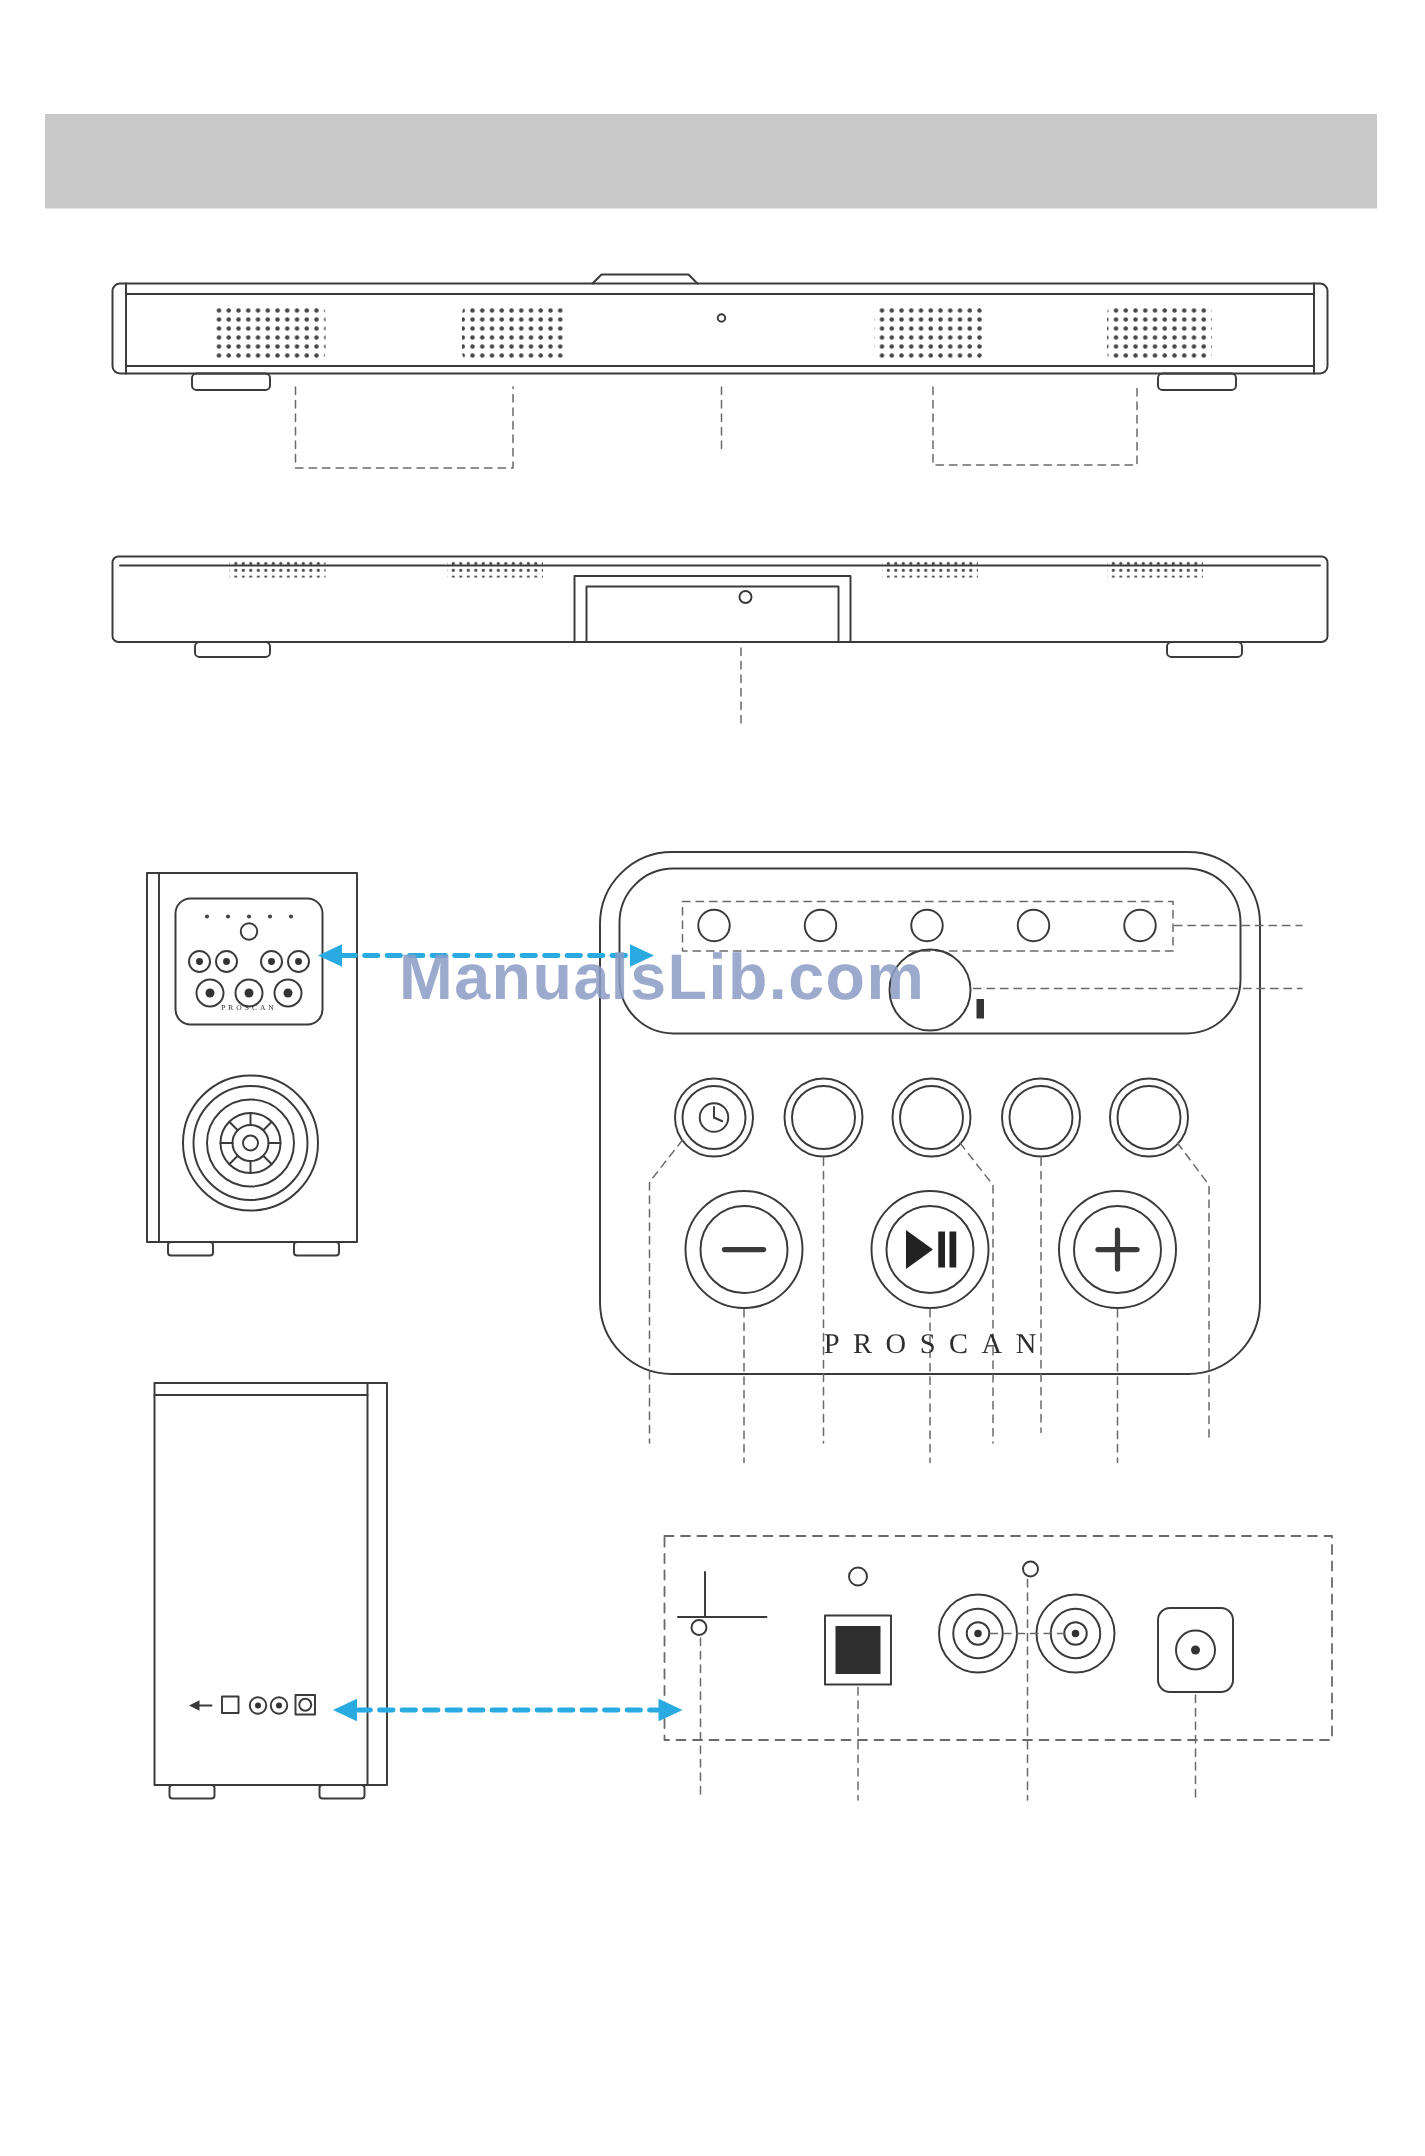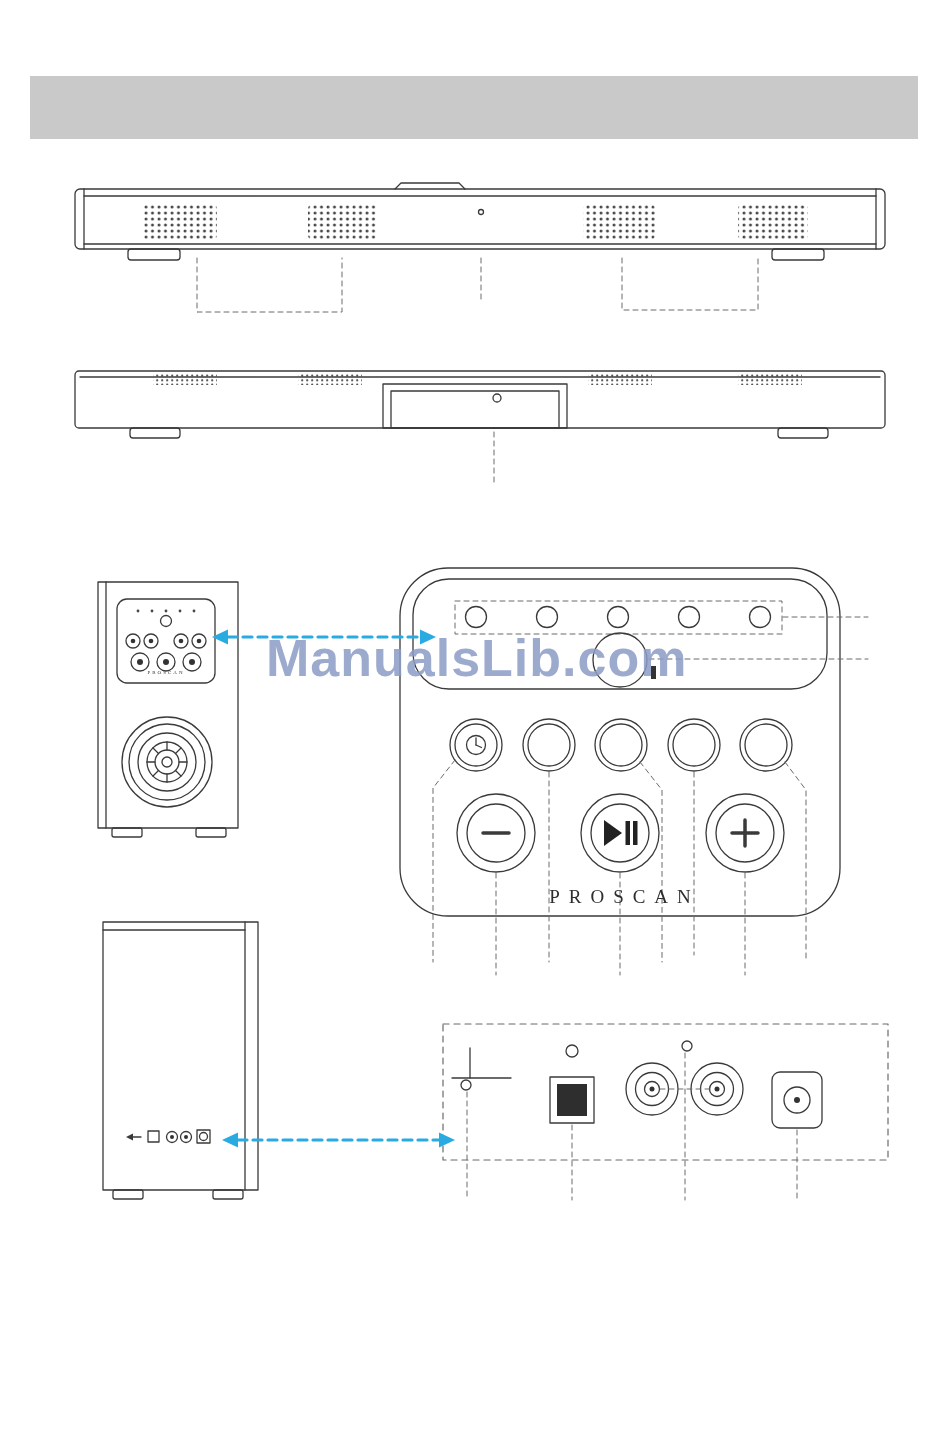--- a/index.html
+++ b/index.html
@@ -2,21 +2,21 @@
 <html><head>
 <meta charset="utf-8">
 <style>
   * { margin:0; padding:0; box-sizing:border-box; }
   html,body { background:#ffffff; font-family:"Liberation Sans", sans-serif; }
   .stage { position:relative; width:950px; height:1437px; background:#ffffff; overflow:hidden; }
   .header-bar { position:absolute; left:30px; top:76px; width:888px; height:63px; background:#c9c9c9; }
   svg.art { position:absolute; left:0; top:0; }
   .watermark {
     position:absolute; left:266px; top:628px;
-    font-size:52px; font-weight:bold; letter-spacing:1px;
+    font-size:43px; font-weight:bold; letter-spacing:1px;
     color:#8b9cc6; opacity:0.85; pointer-events:none; white-space:nowrap;
   }
   .brand-large {
     position:absolute; left:400px; top:886px; width:440px; text-align:center;
     font-family:"Liberation Serif", serif; font-size:19px; letter-spacing:9px;
     text-indent:9px; color:#2e2e2e; white-space:nowrap;
   }
   .brand-small {
     position:absolute; left:117px; top:670px; width:98px; text-align:center;
     font-family:"Liberation Serif", serif; font-size:5px; letter-spacing:2px;

